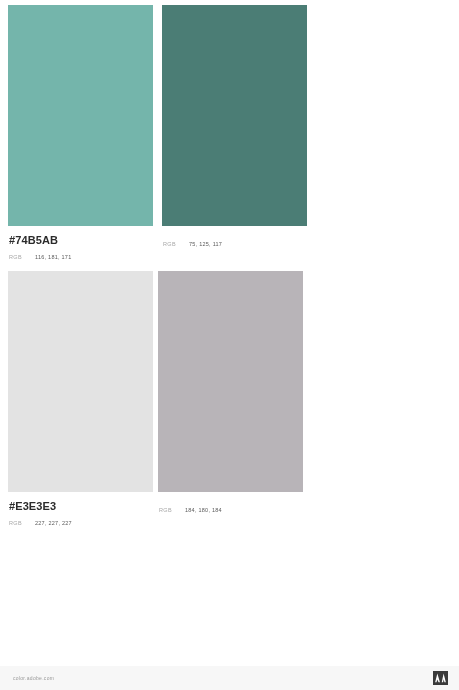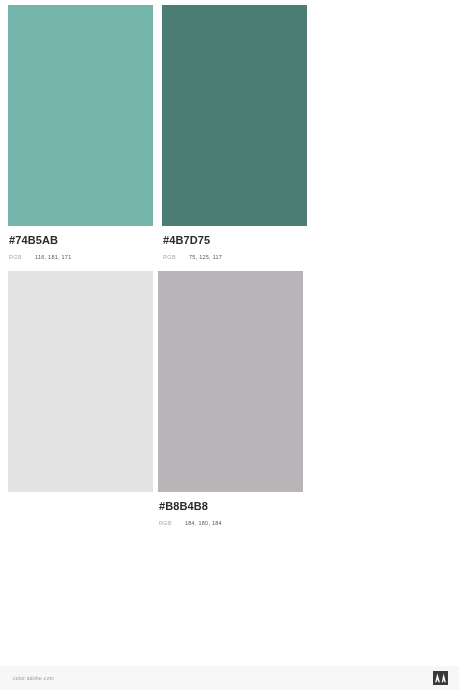--- a/index.html
+++ b/index.html
@@ -132,37 +132,42 @@
         <div class="swatch-rgb-row">
           <span class="rgb-label">RGB</span>
           <span class="rgb-value">116, 181, 171</span>
         </div>
       </div>
     </div>
 
     <div class="swatch-cell">
       <span class="swatch-chip" style="background:#4B7D75"></span>
       <div class="swatch-info">
-        <div class="swatch-hex">#4B7D75</div>
         <div class="swatch-rgb-row">
           <span class="rgb-label">RGB</span>
           <span class="rgb-value">75, 125, 117</span>
         </div>
       </div>
     </div>
 
     <div class="swatch-cell" style="margin-right:0">
       <span class="swatch-chip" style="background:#E3E3E3"></span>
+      <div class="swatch-info">
+        <div class="swatch-hex">#E3E3E3</div>
+        <div class="swatch-rgb-row">
+          <span class="rgb-label">RGB</span>
+          <span class="rgb-value">227, 227, 227</span>
+        </div>
+      </div>
     </div>
 
 
     <div class="swatch-cell">
       <span class="swatch-chip" style="background:#B8B4B8"></span>
       <div class="swatch-info">
-        <div class="swatch-hex">#B8B4B8</div>
         <div class="swatch-rgb-row">
           <span class="rgb-label">RGB</span>
           <span class="rgb-value">184, 180, 184</span>
         </div>
       </div>
     </div>
 
     <div class="empty-cell"></div>
 
   </div>

